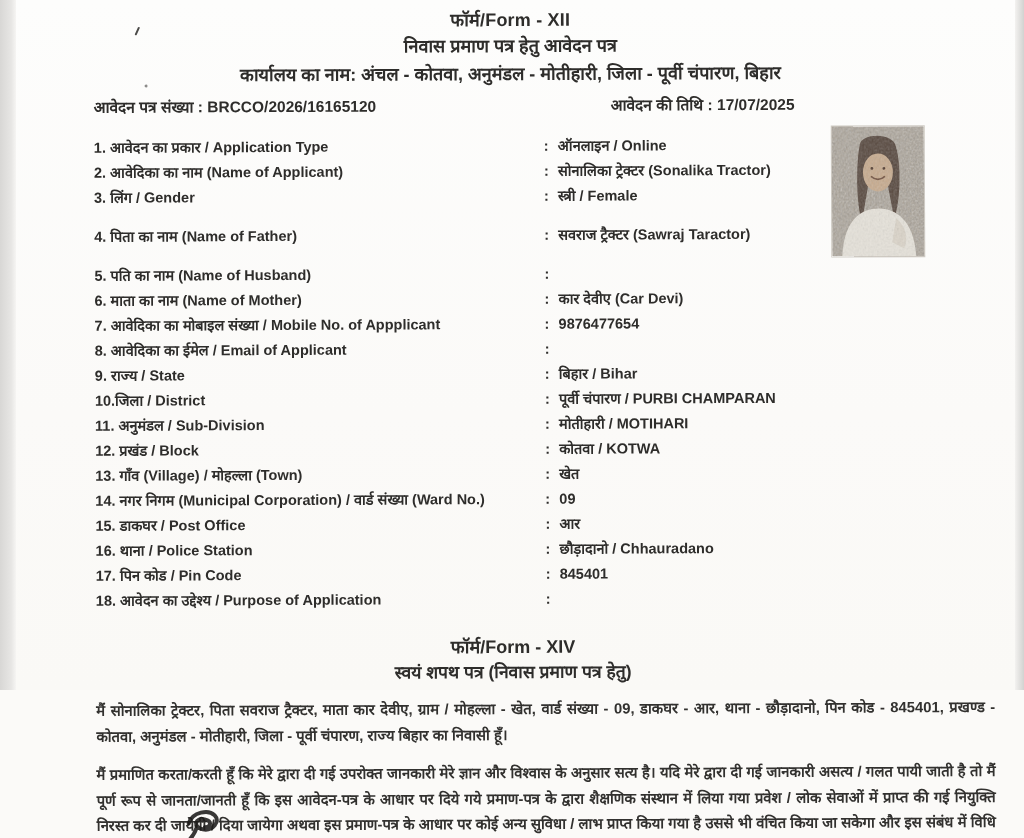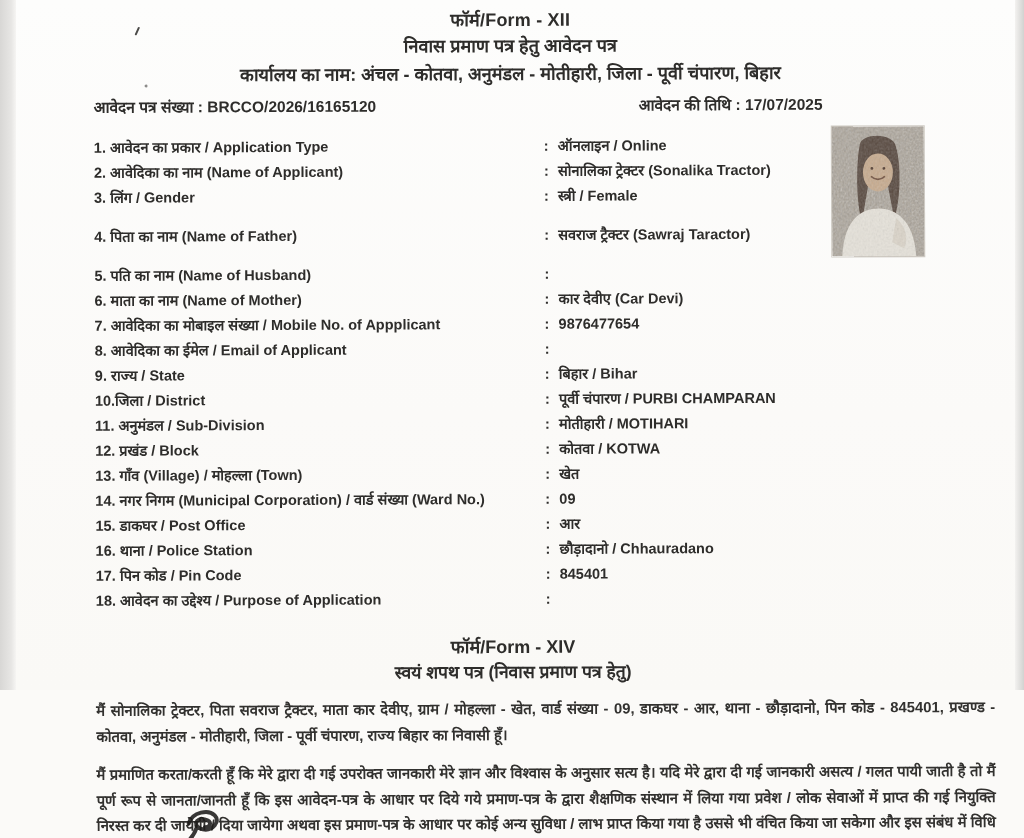--- a/index.html
+++ b/index.html
@@ -14,21 +14,21 @@
   .edge-band.right{right:0;width:9px;background:linear-gradient(90deg,#f3f2f0,#d2d2d0);}
   .content{position:absolute;left:0;top:0;width:1024px;height:838px;color:#2e2d2b;transform:rotate(-0.25deg);}
 
   
   .hdr{ text-align:center;font-weight:700; }
   .hdr-title{padding-top:7px;font-size:18px;letter-spacing:.2px;}
   .hdr-sub{font-size:18px;margin-top:2px;}
   .hdr-office{font-size:18px;margin-top:4px;}
   .hdr-meta{position:relative;height:26px;margin-top:9px;font-size:15.5px;font-weight:700;}
   .hdr-appno{position:absolute;left:95px;}
-  .hdr-date{position:absolute;left:640px;}
+  .hdr-date{position:absolute;left:612px;}
 
   
   .fields{margin-top:14px;}
   .frow{display:flex;align-items:flex-start;line-height:25px;font-size:14.5px;font-weight:600;}
   .frow.gap{margin-top:14px;}
   .flabel{margin-left:95px;width:450px;flex:0 0 450px;}
   .fcolon{flex:0 0 10px;}
   .fvalue{flex:1;padding-left:4px;white-space:nowrap;}
 
   

